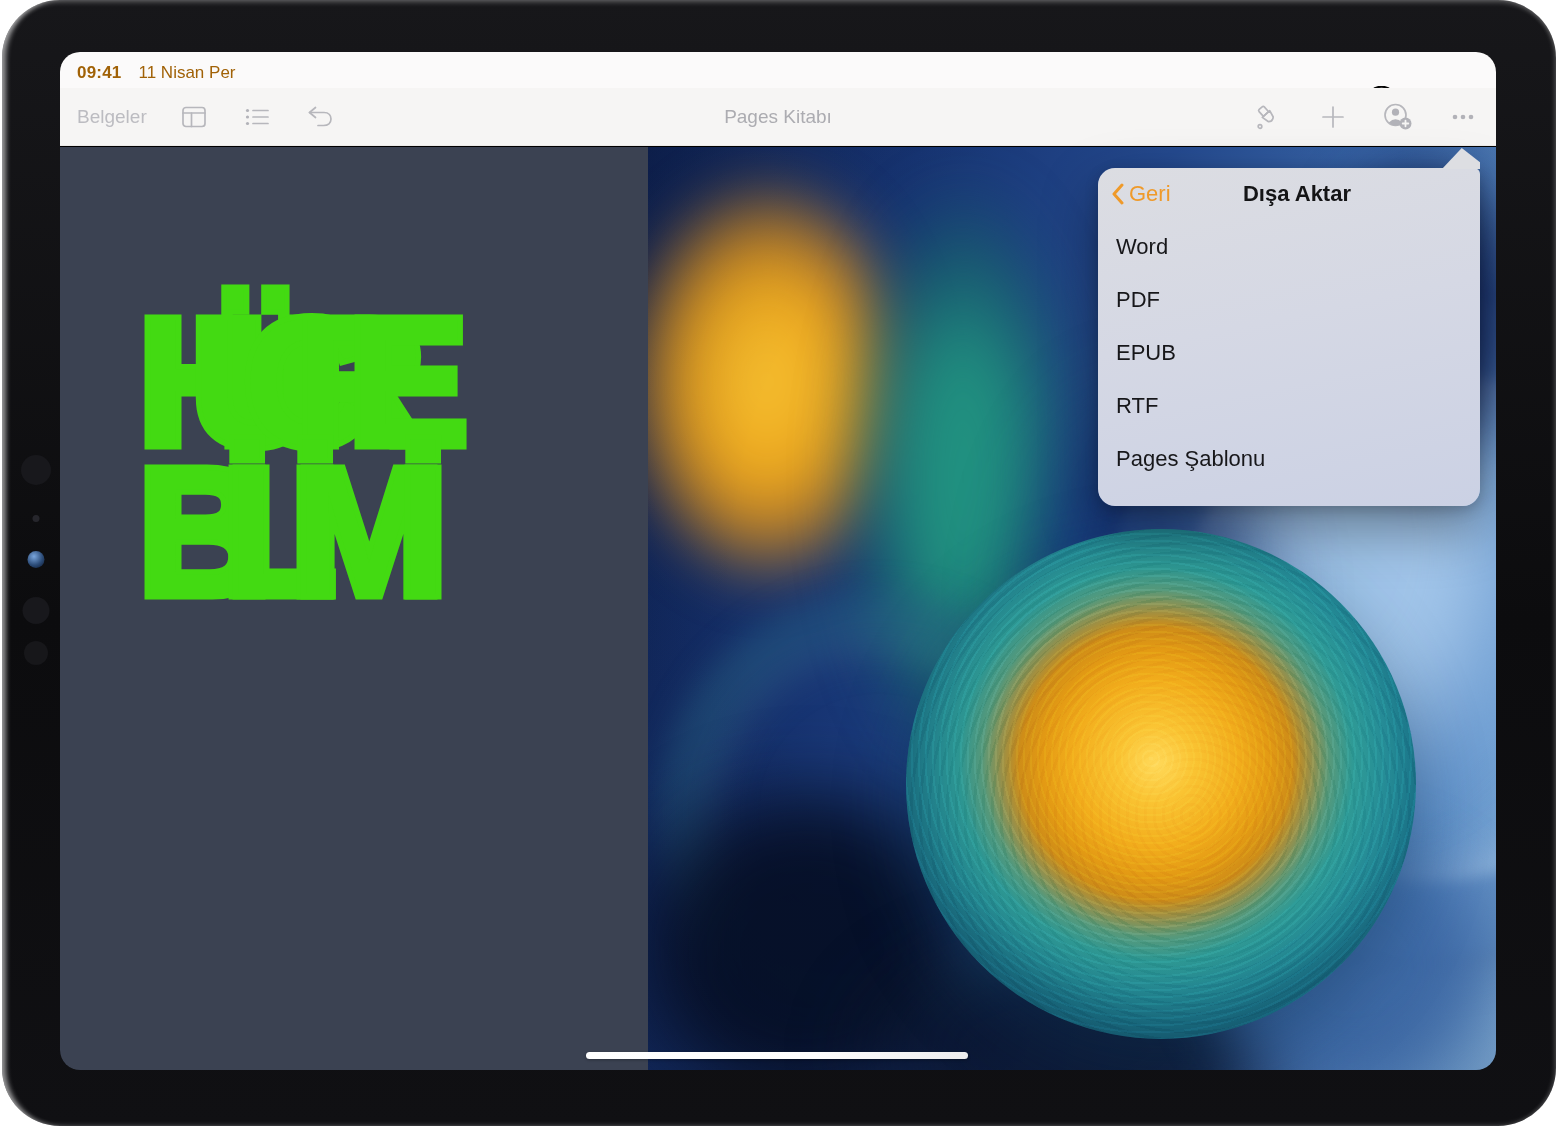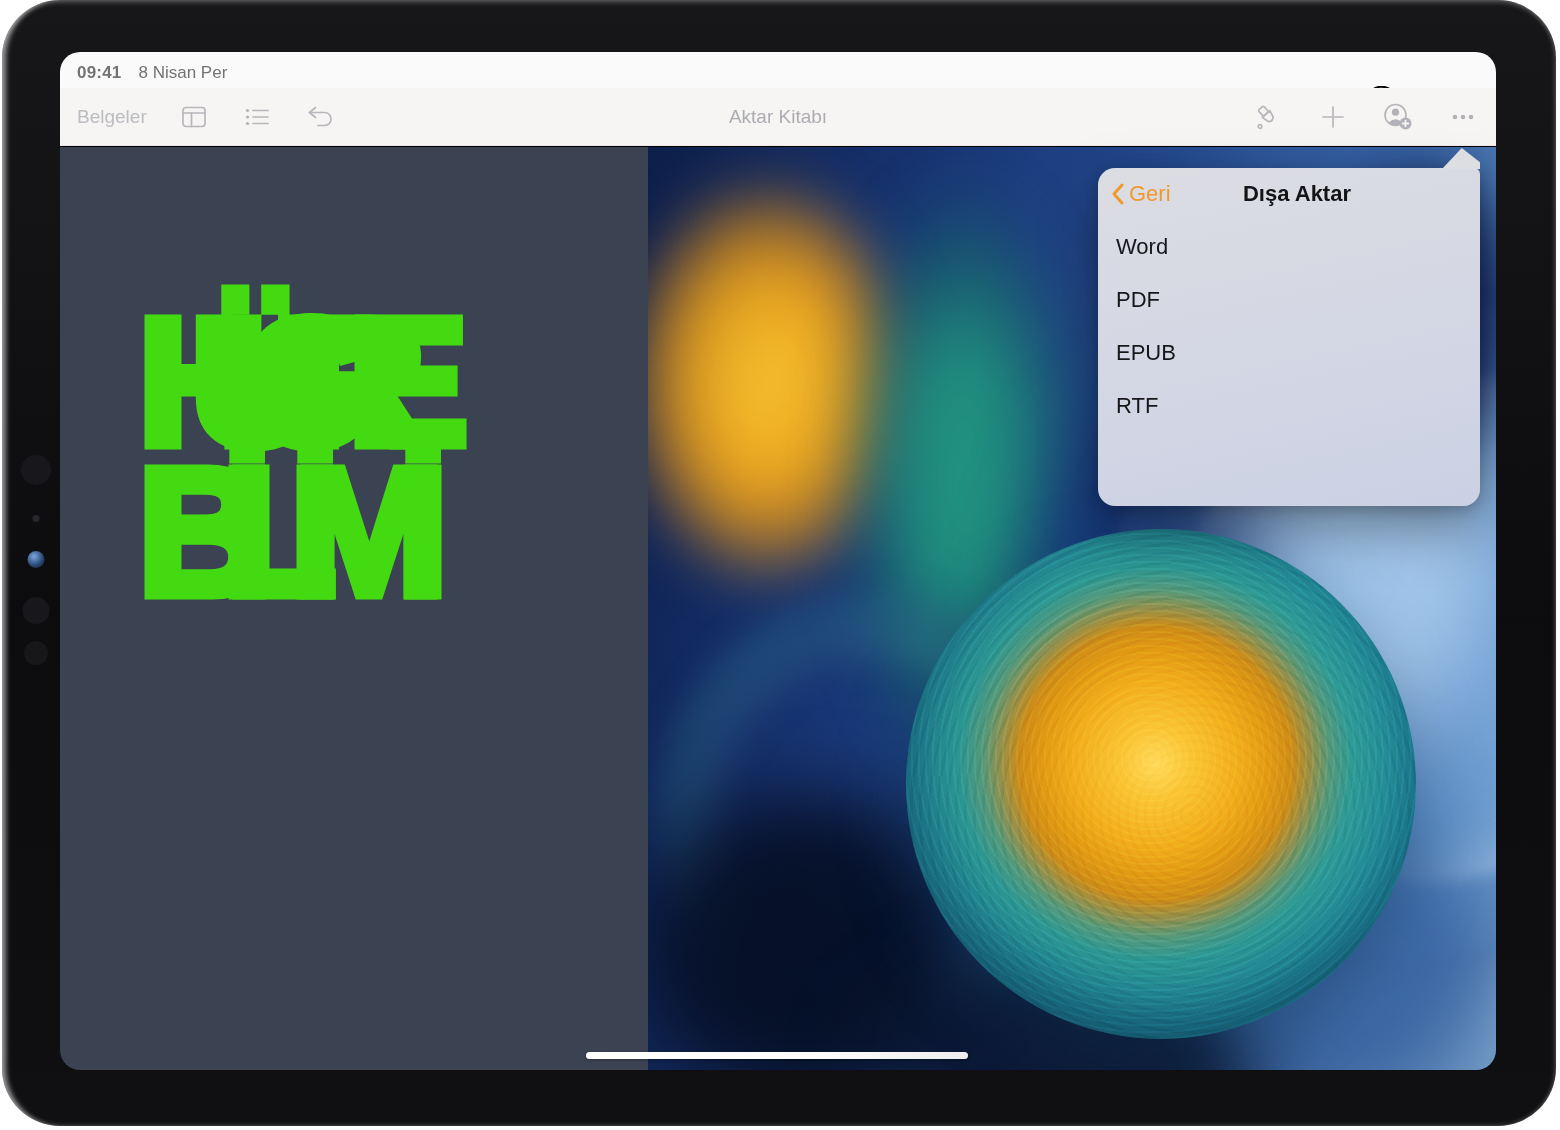--- a/index.html
+++ b/index.html
@@ -23,21 +23,21 @@
   .cam .c2 { top:142px; width:27px; height:27px; background:#18181c; }
   .cam .c3 { top:186px; width:24px; height:24px; background:#17171a; }
 
   
   .screen { position:absolute; left:60px; top:52px; width:1436px; height:1018px;
     border-radius:20px; overflow:hidden; background:#000; }
 
   
   .statusbar { position:absolute; left:0; top:0; width:100%; height:36px;
     background:#fbfafa; display:flex; align-items:center; padding:6px 17px 0; }
-  .sb-left { display:flex; align-items:baseline; gap:17px; color:#737373; }
+  .sb-left { display:flex; align-items:baseline; gap:17px; color:#a16207; }
   .sb-time { font-size:17px; font-weight:700; letter-spacing:.2px; }
   .sb-date { font-size:17px; font-weight:400; }
   .sb-right { margin-left:auto; display:flex; align-items:center; gap:8px; color:#050505;margin-top:45px; }
   .sb-batt-label { font-size:17px; font-weight:500; }
   .batt { position:relative; width:28px; height:14px; border:1px solid rgba(0,0,0,.55);
     border-radius:4px; }
   .batt-fill { position:absolute; inset:1.5px; background:#000; border-radius:2px; }
   .batt-nub { position:absolute; right:-4px; top:3.5px; width:2.5px; height:5px;
     background:rgba(0,0,0,.5); border-radius:0 2px 2px 0; }
 
@@ -145,21 +145,21 @@
     <div class="c2"></div>
     <div class="c3"></div>
   </div>
 </div>
 
 <div class="screen">
 
   <div class="statusbar">
     <div class="sb-left">
       <span class="sb-time">09:41</span>
-      <span class="sb-date">8 Nisan Per</span>
+      <span class="sb-date">11 Nisan Per</span>
     </div>
     <div class="sb-right">
       <span>
         <svg width="21" height="15" viewBox="0 0 21 15">
           <path d="M10.5 13.6 L13.3 10.9 A4.4 4.4 0 0 0 7.7 10.9 Z" fill="#050505"></path>
           <path d="M5.6 8.8 A7.3 7.3 0 0 1 15.4 8.8 L17.5 6.7 A10.3 10.3 0 0 0 3.5 6.7 Z" fill="#050505"></path>
           <path d="M1.4 4.6 A13.4 13.4 0 0 1 19.6 4.6 L21 3.2 A15.4 15.4 0 0 0 0 3.2 Z" fill="#050505" transform="translate(0,0.6)"></path>
         </svg>
       </span>
       <span class="sb-batt-label">%100</span>
@@ -192,21 +192,21 @@
           <circle cx="4.5" cy="20.5" r="1.6" class="icon-fill"></circle>
         </svg>
       </span>
       <span class="tb-icon">
         <svg width="30" height="28" viewBox="0 0 30 28" class="icon-stroke">
           <path d="M10.5 4.5 L4.5 9.5 L10.5 14.5"></path>
           <path d="M4.5 9.5 H19 C24 9.5 26 13 26 16 C26 20 23 22.5 18.5 22.5 H13"></path>
         </svg>
       </span>
     </div>
-    <span class="tb-title">Aktar Kitabı</span>
+    <span class="tb-title">Pages Kitabı</span>
     <div class="tb-right">
       <span class="tb-icon">
         <svg width="30" height="30" viewBox="0 0 30 30" class="icon-stroke">
           <g transform="rotate(-42 15 15)">
             <path d="M13.5 3.5 h4 a1.5 1.5 0 0 1 1.5 1.5 v6.5 h-7 V5 a1.5 1.5 0 0 1 1.5 -1.5 Z"></path>
             <path d="M10.5 11.5 h10 l-1.6 7 q-3.4 3.4 -6.8 0 Z"></path>
           </g>
           <circle cx="7" cy="24.5" r="1.8"></circle>
         </svg>
       </span>
@@ -268,17 +268,18 @@
         </svg>
         <span>Geri</span>
       </div>
       <div class="pop-title">Dışa Aktar</div>
     </div>
     <div class="pop-list">
       <div class="pop-item">Word</div>
       <div class="pop-item">PDF</div>
       <div class="pop-item">EPUB</div>
       <div class="pop-item">RTF</div>
+      <div class="pop-item">Pages Şablonu</div>
     </div>
   </div>
 
   <div class="home"></div>
 </div>
 
 </body></html>

